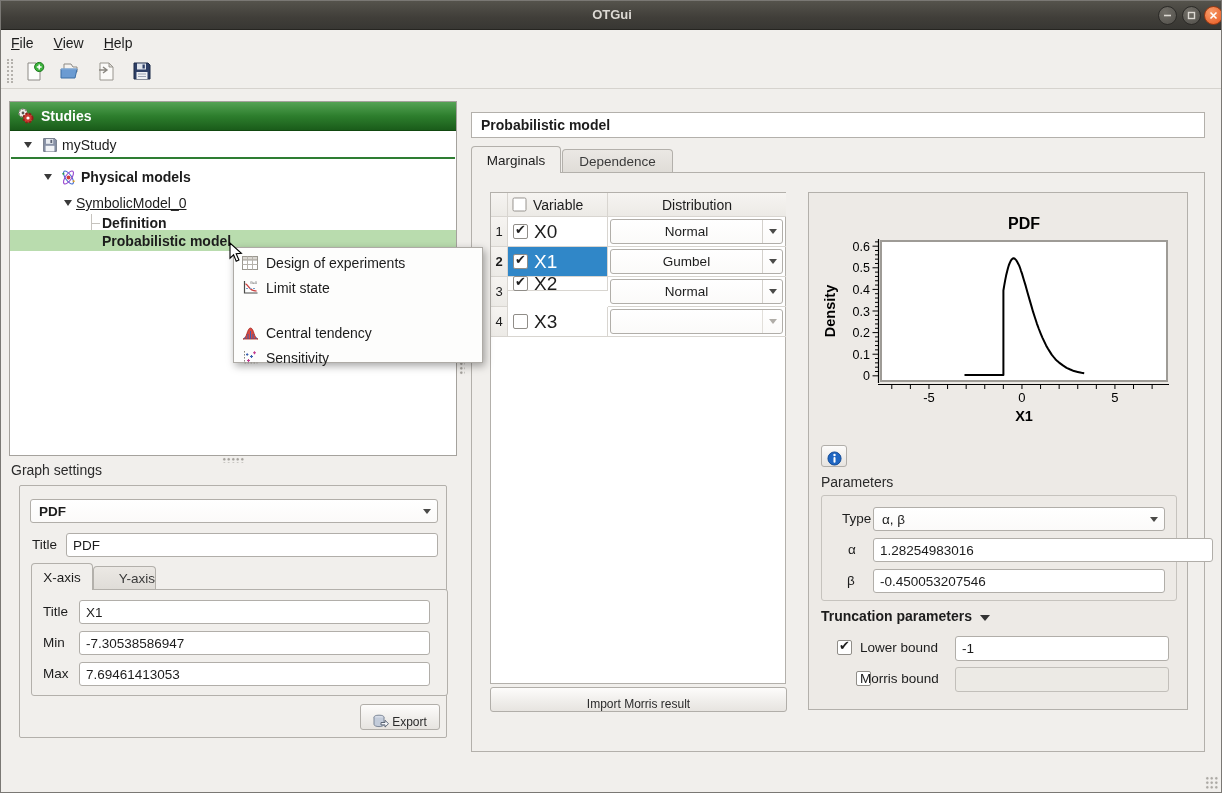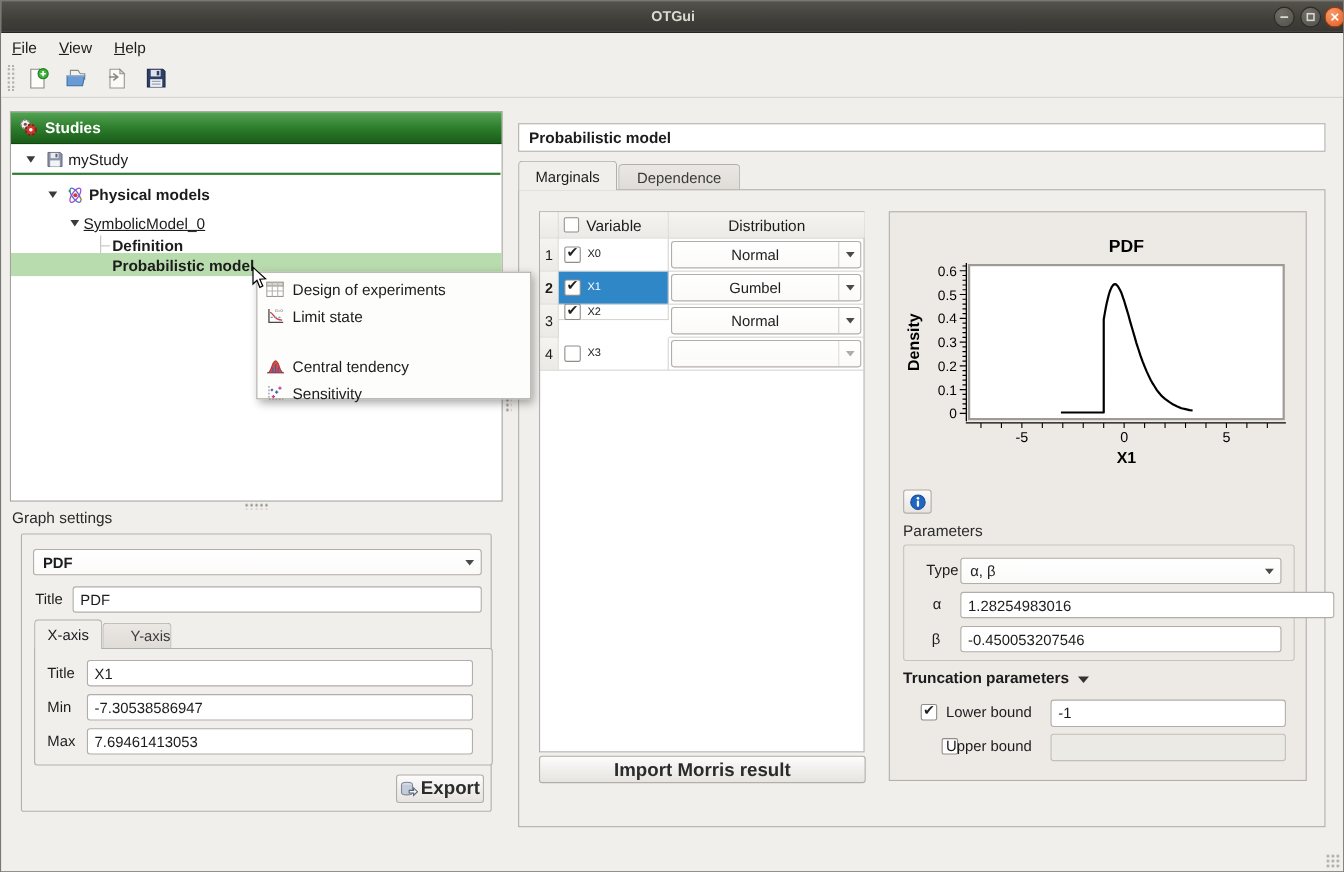--- a/index.html
+++ b/index.html
@@ -55,21 +55,21 @@
   .cm-sep-label .line { flex:1; height:1px; background:#c3c0bb; margin-left:8px; margin-right:4px; }
 
   
   .cursor { left:228px; top:241px; z-index:60; width:14px; height:21px; }
 
   
   .input { background:#ffffff; border:1px solid #b1aea9; border-radius:3px; height:24px; padding:2px 6px;
     font-family:inherit; font-size:13.5px; color:#1c1c1c; width:100%; }
   .input:disabled { background:#eceae5; border-color:#c2bfba; }
   .btn { background:linear-gradient(#fdfcfb,#efedea 60%,#e7e4e0); border:1px solid #b1aea9; border-radius:3px;
-    display:flex; align-items:center; justify-content:center; font-size:17px; color:#2b2b2b;font-weight:bold; }
+    display:flex; align-items:flex-end; justify-content:center; font-size:12px; color:#2b2b2b; }
   .combo { background:linear-gradient(#ffffff,#fbfaf9); border:1px solid #b1aea9; border-radius:3px;
     display:flex; align-items:center; position:relative; font-size:13.5px; }
   .combo .val { margin-left:8px; }
   .combo .arrowbox { position:absolute; right:0; top:0; bottom:0; width:20px; display:flex; align-items:center; justify-content:center; }
   .tri-down { width:0; height:0; border-left:4px solid transparent; border-right:4px solid transparent; border-top:5px solid #4a4a48; }
   .tri-down.dis { border-top-color:#b0ada8; }
   .checkbox { width:15px; height:15px; background:#fff; border:1px solid #908d88; border-radius:2px;
     position:relative; display:inline-block; }
   .checkbox.checked::after { content:"✔"; position:absolute; left:1px; top:-3px; font-size:13px; color:#1f1f1f; }
   .grouplabel { font-size:14px; color:#2b2b2b; }
@@ -87,21 +87,21 @@
     display:flex; align-items:center; }
   .rtitle span { margin-left:9px; font-weight:bold; font-size:14px; }
   .rpane { left:470px; top:171px; width:734px; height:580px; background:#f1efec; border:1px solid #b3b0ab; }
 
   
   .vtable { position:absolute; left:18px; top:19px; width:296px; height:492px; background:#fff; border:1px solid #b3b0ab; }
   .vt-row { position:absolute; left:0; display:flex; }
   .vt-cell { border-right:1px solid #d8d5d0; border-bottom:1px solid #d8d5d0; display:flex; align-items:center; }
   .vt-head { background:linear-gradient(#f6f4f1,#eceae6); font-size:14px; }
   .vt-num { background:linear-gradient(#f6f4f1,#eceae6); justify-content:center; font-size:13px; }
-  .vt-var { background:#fff; font-size:10px; }
+  .vt-var { background:#fff; font-size:19px; }
   .vt-var.selected { background:#3087c8; color:#fff; }
   .vt-var .checkbox { margin:0 6px 0 5px; }
   .rowcombo { position:absolute; top:2px; left:2px; right:3px; bottom:2px; }
   .rowcombo .val { width:100%; text-align:center; margin:0 20px 0 0; }
 
   
   .rframe { position:absolute; left:336px; top:19px; width:380px; height:518px; background:#edeae6; border:1px solid #b3b0ab; }
   .chart-svg { position:absolute; left:0; top:0; }
   .infobtn { position:absolute; left:12px; top:252px; width:26px; height:22px; }
   .pgroup { position:absolute; left:12px; top:302px; width:356px; height:106px; border:1px solid #c6c3be; border-radius:3px; }
@@ -466,21 +466,21 @@
 
       <div class="abs" style="left:12px;top:415px;font-weight:bold;font-size:14px;">
         <span>Truncation parameters</span><span class="trunc-arrow"></span>
       </div>
 
       <span class="checkbox abs checked" style="left:28px;top:447px;"></span>
       <div class="abs" style="left:51px;top:447px;font-size:13.5px;">Lower bound</div>
       <input class="input abs" style="left: 146px; top: 443px; width: 214px; height: 25px;" value="-1">
 
       <span class="checkbox abs" style="left:28px;top:478px;"></span>
-      <div class="abs" style="left:51px;top:478px;font-size:13.5px;">Upper bound</div>
+      <div class="abs" style="left:51px;top:478px;font-size:13.5px;">Morris bound</div>
       <input class="input abs" style="left: 146px; top: 474px; width: 214px; height: 25px;" disabled="" value="">
     </div>
   </div>
 
   <div class="abs ctxmenu">
     <div class="cm-item" style="top:2px;">
       <span class="ico">
         <svg width="16" height="14" viewBox="0 0 16 14">
             <rect x="0.5" y="0.5" width="15" height="13" fill="#fff" stroke="#9a978f"></rect>
             <rect x="0.5" y="0.5" width="15" height="3.5" fill="#d9d6d0" stroke="#9a978f"></rect>

